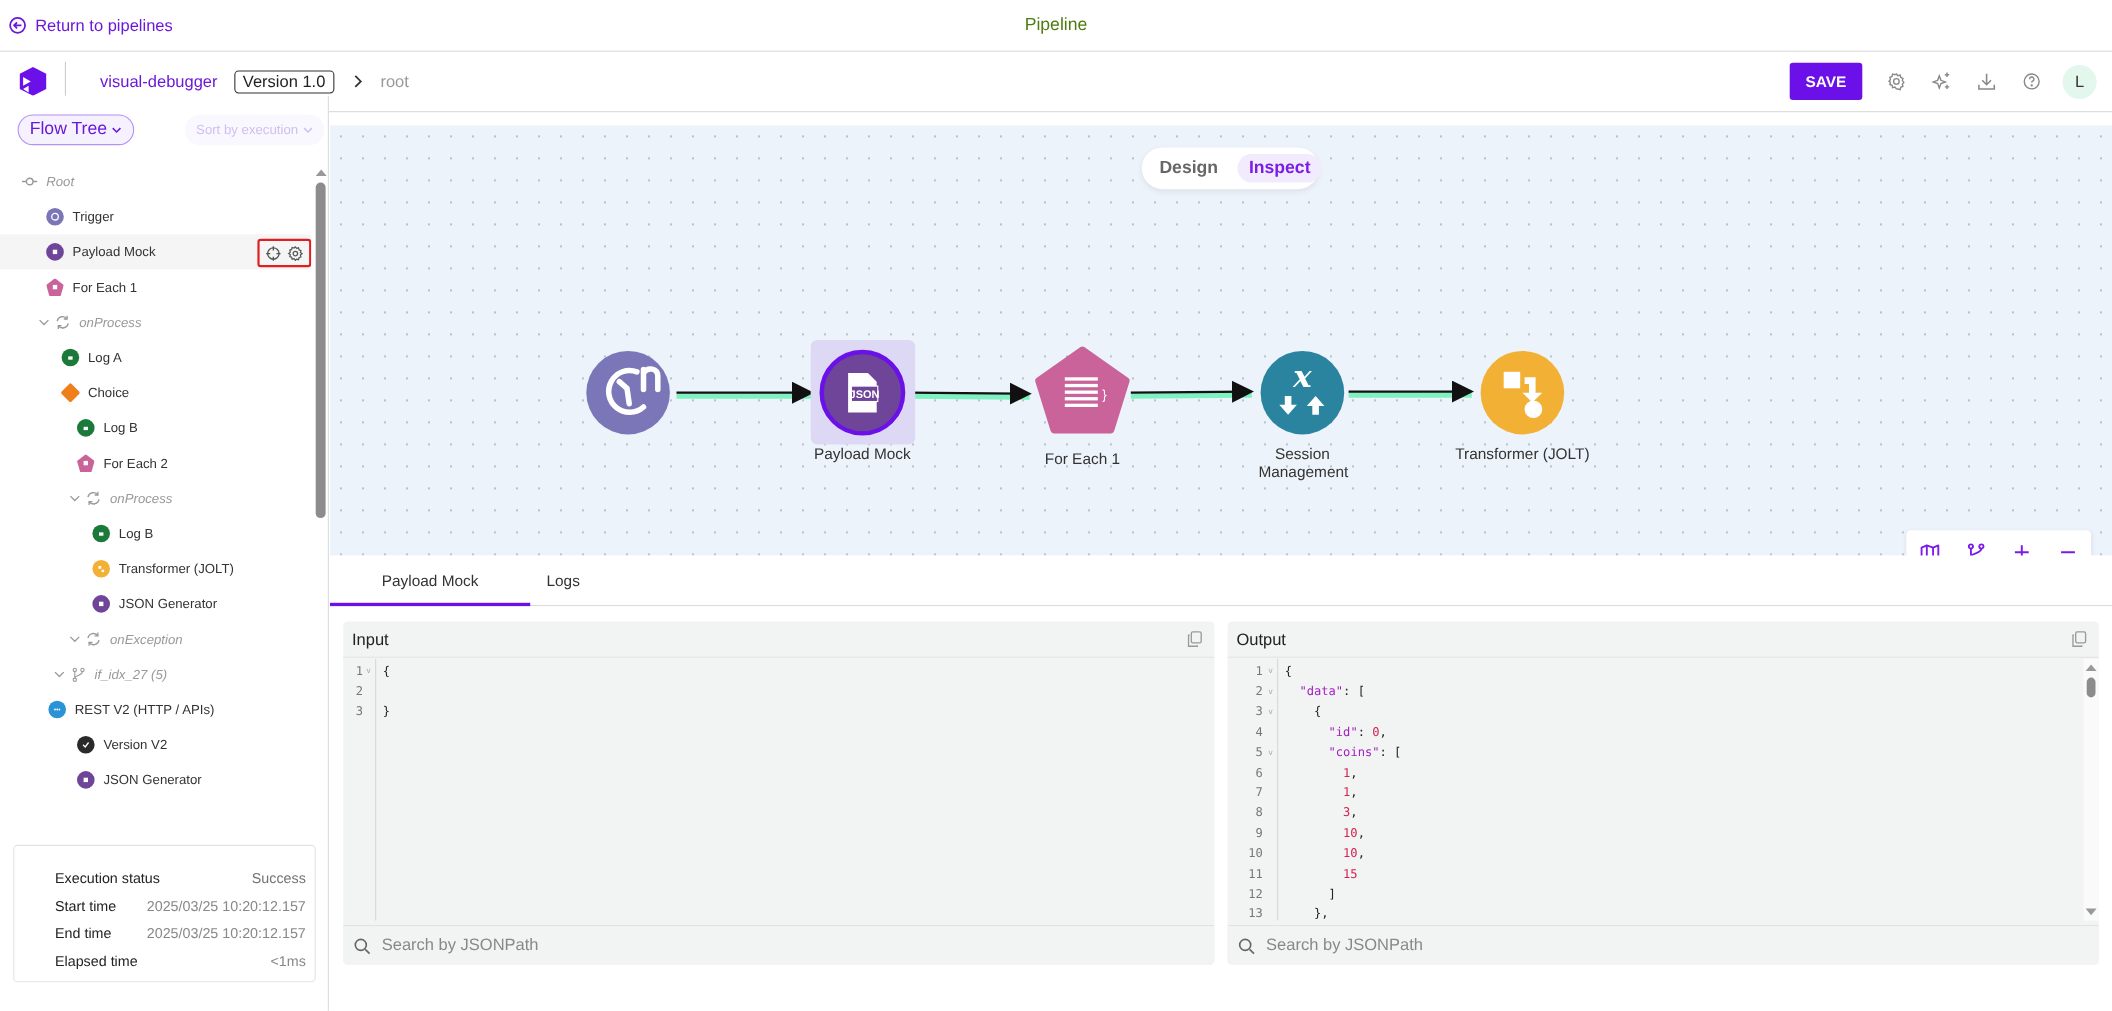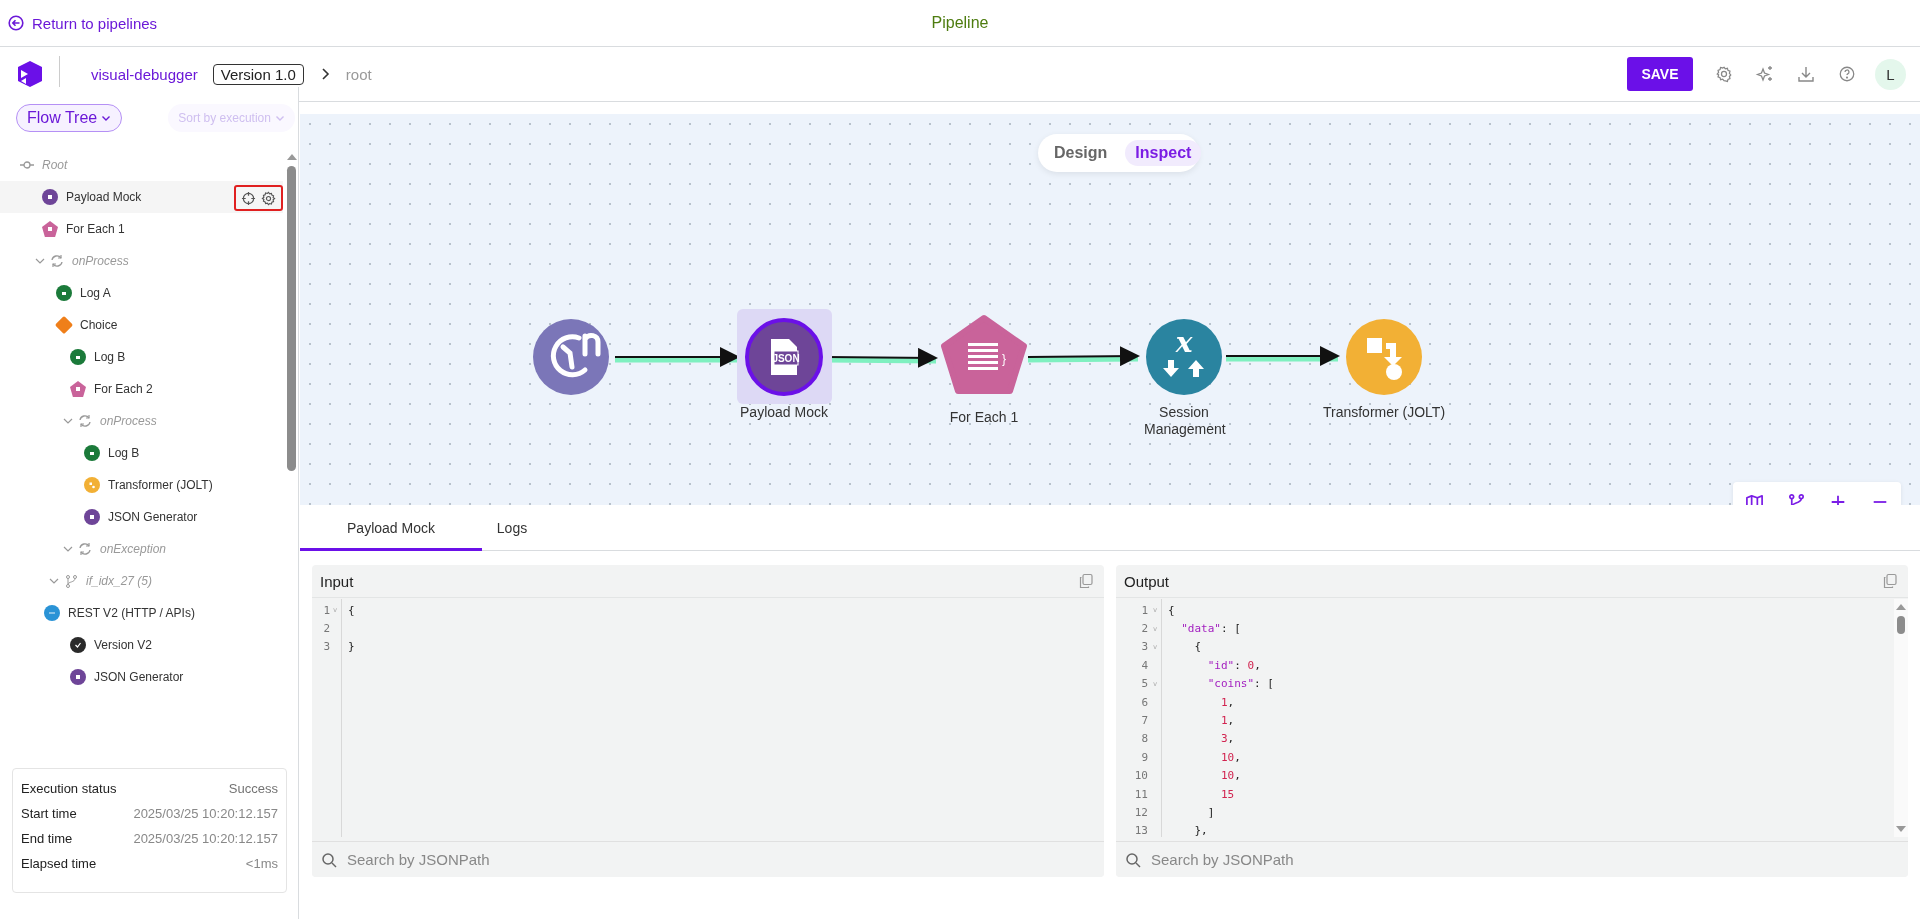--- a/index.html
+++ b/index.html
@@ -32,21 +32,21 @@
   .caret { width: 12px; height: 12px; color: #999; margin-right: 4px; }
   .node-dot { width: 16px; height: 16px; border-radius: 50%; margin-right: 8px; display: flex; align-items: center; justify-content: center; }
   .node-dot svg { width: 10px; height: 10px; }
   .grp-icon { width: 14px; height: 14px; color: #999; margin-right: 8px; }
   .row-actions { position: absolute; right: 0px; top: 4px; border: 2px solid #e02020; border-radius: 3px; height: 26px; width: 49px; display: flex; align-items: center; justify-content: space-around; padding: 0 3px; }
   .row-actions svg { width: 15px; height: 15px; color: #555; }
   .tree-scroll { position: absolute; left: 285px; top: 62px; width: 12px; height: 600px; }
   .tree-scroll .arrow-up { position: absolute; top: 5px; left: 2px; width: 0; height: 0; border-left: 5px solid transparent; border-right: 5px solid transparent; border-bottom: 6px solid #999; }
   .tree-scroll .thumb { position: absolute; top: 17px; left: 2px; width: 9px; height: 305px; background: #8c8c8c; border-radius: 5px; }
   .exec-card { position: absolute; left: 12px; top: 681px; width: 275px; height: 125px; border: 1px solid #e4e4e4; border-radius: 4px; padding: 12px 8px 0 8px; }
-  .exec-row { display: flex; justify-content: space-between; font-size: 13px; height: 25px; align-items: flex-start; }
+  .exec-row { display: flex; justify-content: space-between; font-size: 13px; height: 25px; align-items: flex-end; margin-left: 29px; }
   .exec-label { color: #222; }
   .exec-val { color: #888; }
   .exec-val.success { color: #737373; }
 
   .canvas { position: absolute; left: 300px; top: 0; right: 0; height: 534px; background-color: #edf3fb; background-image: radial-gradient(circle, #b8c2cc 1px, transparent 1.2px); background-size: 20px 20px; border-bottom: 1px solid #d9dcdf; overflow: hidden; margin-top: 27px; }
   .mode-toggle { position: absolute; left: 738px; top: 20px; width: 161px; height: 38px; background: #fff; border-radius: 19px; box-shadow: 0 2px 6px rgba(0,0,0,0.08); display: flex; align-items: center; padding: 0 6px; gap: 8px; }
   .mode-btn { font-size: 16px; font-weight: bold; color: #666; padding: 4px 10px; border-radius: 14px; cursor: pointer; }
   .mode-btn.active { background: #f1ebfd; color: #7b1de4; }
   .flow-svg { position: absolute; left: 0; top: 0; width: 1620px; height: 417px; }
   .node-label { position: absolute; font-size: 14px; color: #333; text-align: center; width: 140px; line-height: 17px; }
@@ -161,20 +161,28 @@
       </div>
     </div>
     <div class="tree" id="tree">
         <div class="tree-row group" style="padding-left: 20px;">
           <svg class="grp-icon" viewBox="0 0 14 14">
             <path d="M0 7h4M10 7h4" stroke="#999" stroke-width="1.3"></path>
             <circle cx="7" cy="7" r="3" fill="none" stroke="#999" stroke-width="1.3"></circle>
           </svg>
           <span>Root</span>
         </div>
+        <div class="tree-row" style="padding-left: 42px;">
+          <span class="node-dot" style="background: rgb(123, 118, 184);">
+            <svg viewBox="0 0 10 10">
+              <circle cx="5" cy="5" r="3" fill="none" stroke="#fff" stroke-width="1.2"></circle>
+            </svg>
+          </span>
+          <span>Trigger</span>
+        </div>
         <div class="tree-row selected" style="padding-left: 42px;">
           <span class="node-dot" style="background: rgb(110, 69, 152);">
             <svg viewBox="0 0 10 10">
               <rect x="3" y="3" width="4" height="4" fill="#fff"></rect>
             </svg>
           </span>
           <span>Payload Mock</span>
           <div class="row-actions">
             <svg viewBox="0 0 16 16" fill="none" stroke="#555" stroke-width="1.3">
               <circle cx="8" cy="8" r="5.5"></circle>

